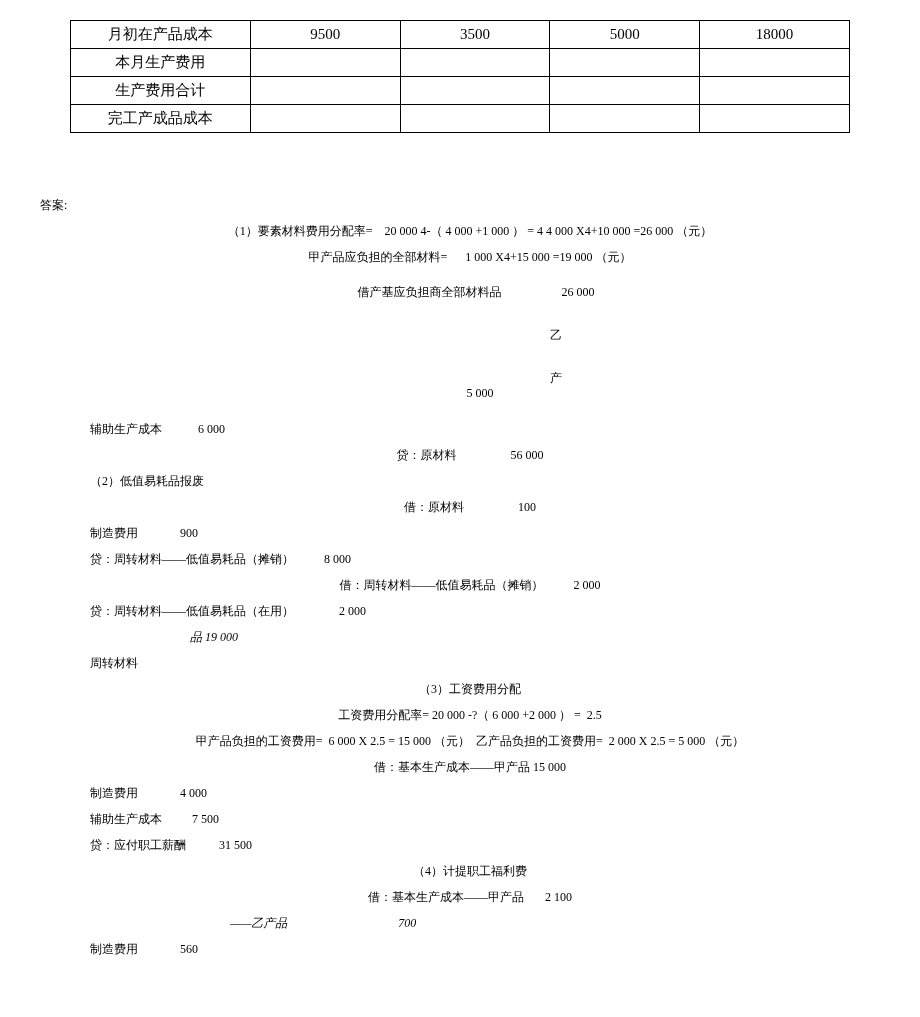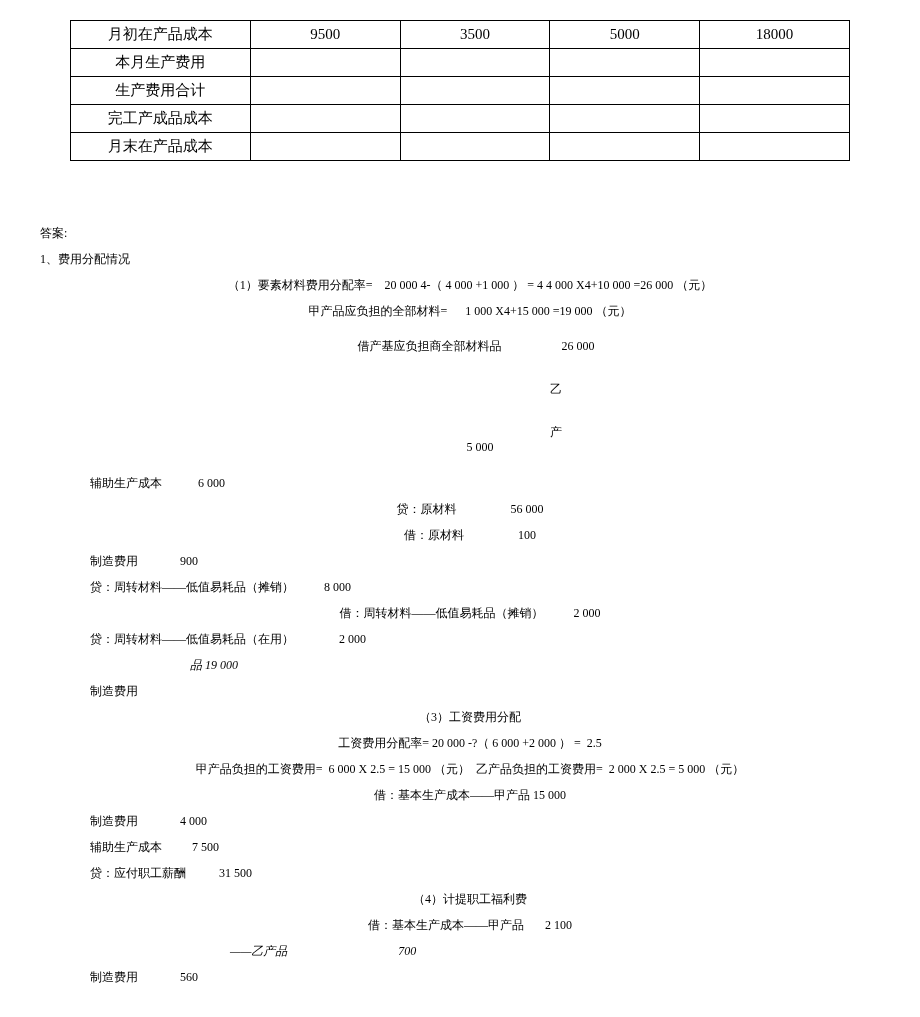--- a/index.html
+++ b/index.html
@@ -73,52 +73,45 @@
     <td></td>
     <td></td>
   </tr>
   <tr>
     <td>完工产成品成本</td>
     <td></td>
     <td></td>
     <td></td>
     <td></td>
   </tr>
-  <tr>
-    <td>月末在产品成本</td>
-    <td></td>
-    <td></td>
-    <td></td>
-    <td></td>
-  </tr>
 </tbody>
   </table>
 
 <div class="content">
   <div class="line">答案:</div>
-  <div class="line">1、费用分配情况</div>
   <div class="line indent1">（1）要素材料费用分配率=    20 000 4-（ 4 000 +1 000 ） = 4 4 000 X4+10 000 =26 000 （元）</div>
   <div class="line indent1">甲产品应负担的全部材料=      1 000 X4+15 000 =19 000 （元）</div>
   <div class="line indent1" style="line-height:1.2;">
     <span>借产基应负担商全部材料品</span><span style="display:inline-block; width:60px;"></span><span>26 000</span>
     <br>
     <span style="display:inline-block; width:160px;"></span><span class="vert">乙</span>
     <br>
     <span style="display:inline-block; width:160px;"></span><span class="vert">产</span>
     <span style="display:inline-block; width:8px;"></span><span>5 000</span>
   </div>
   <div class="line indent2">辅助生产成本            6 000</div>
   <div class="line indent1">贷：原材料                  56 000</div>
+  <div class="line indent2">（2）低值易耗品报废</div>
   <div class="line indent1">借：原材料                  100</div>
   <div class="line indent2">制造费用              900</div>
   <div class="line indent2">贷：周转材料——低值易耗品（摊销）          8 000</div>
   <div class="line indent1">借：周转材料——低值易耗品（摊销）          2 000</div>
   <div class="line indent2">贷：周转材料——低值易耗品（在用）               2 000</div>
   <div class="line" style="padding-left:150px;font-style:italic;"><span>品 19 000</span></div>
-  <div class="line indent2">制造费用</div>
+  <div class="line indent2">周转材料</div>
   <div class="line indent1">（3）工资费用分配</div>
   <div class="line indent1">工资费用分配率= 20 000 -?（ 6 000 +2 000 ） =  2.5</div>
   <div class="line indent1">甲产品负担的工资费用=  6 000 X 2.5 = 15 000 （元）  乙产品负担的工资费用=  2 000 X 2.5 = 5 000 （元）</div>
   <div class="line indent1">借：基本生产成本——甲产品 15 000</div>
   <div class="line indent2">制造费用              4 000</div>
   <div class="line indent2">辅助生产成本          7 500</div>
   <div class="line indent2">贷：应付职工薪酬           31 500</div>
   <div class="line indent1">（4）计提职工福利费</div>
   <div class="line indent1">借：基本生产成本——甲产品       2 100</div>
   <div class="line" style="padding-left:190px;font-style:italic;"><span>——乙产品                                     700</span></div>

